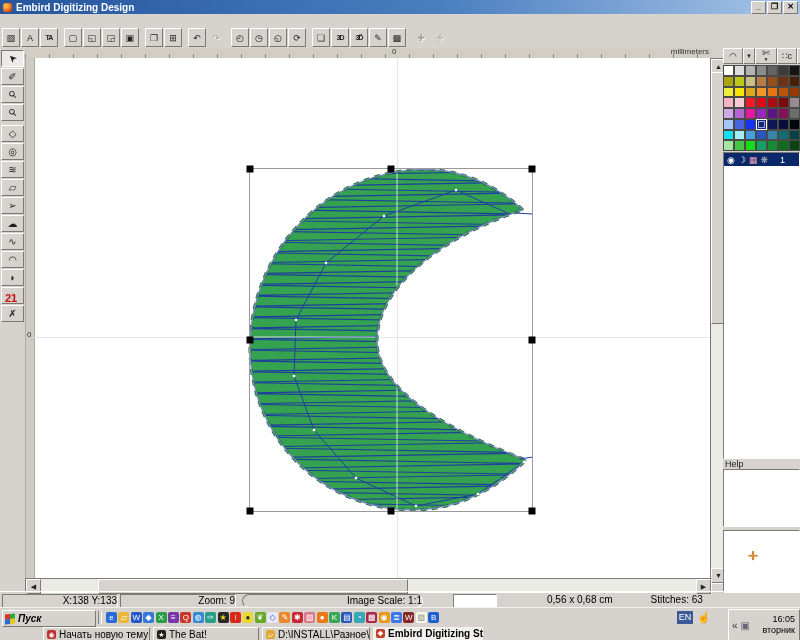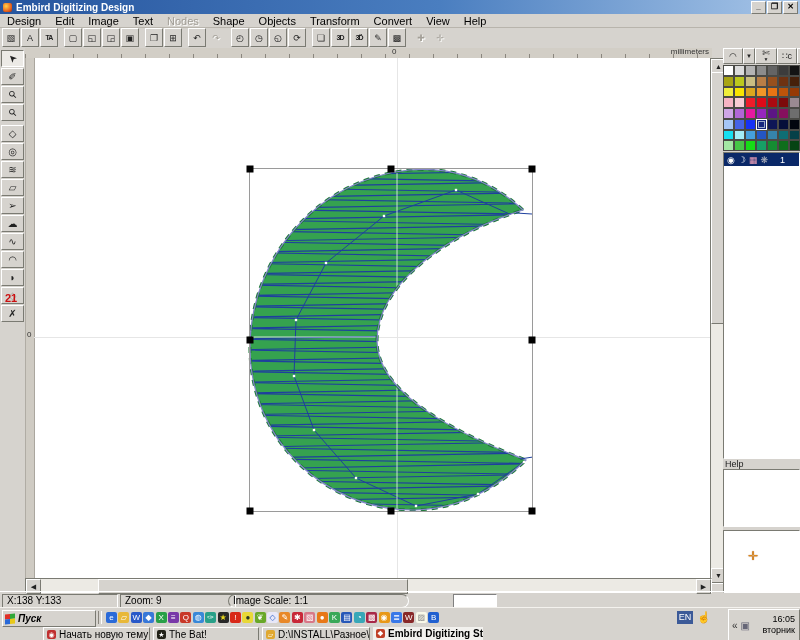--- a/index.html
+++ b/index.html
@@ -93,22 +93,22 @@
   #obj-row .olabel{margin-left:auto;margin-right:14px;}
   #parts-label{position:absolute;left:2px;top:411px;font-size:9px;color:#222;}
   #parts-panel{position:absolute;left:0;top:421px;width:75px;height:56px;background:#fff;}
   #preview-panel{position:absolute;left:0;top:482px;width:75px;height:61px;background:#fff;}
   #preview-marker{position:absolute;left:24px;top:18px;color:#e08818;font-size:12px;
     text-shadow:0 0 1px #804010;}
 
   
   #statusbar{position:absolute;left:0;top:591px;width:800px;height:16px;border-top:1px solid #fff;
     font-size:10px;color:#000;}
-  .sb-panel{position:absolute;top:2px;height:12px;line-height:12px;padding-left:4px;}
-  #sb1{left:2px;width:110px;}  #sb2{left:120px;width:110px;}  #sb3{left:228px;width:175px;border-radius:7px;}
+  .sb-panel{position:absolute;top:2px;height:12px;line-height:12px;padding-left:4px;text-align:right;}
+  #sb1{left:2px;width:110px;}  #sb2{left:120px;width:110px;}  #sb3{left:242px;width:175px;border-radius:7px;}
   #sb4{left:453px;width:38px;} 
   #sb5{left:497px;top:2px;position:absolute;height:12px;line-height:12px;display:flex;gap:38px;padding-left:50px;}
 
   
   #taskbar{position:absolute;left:0;top:607px;width:800px;height:33px;background:#d6d3ce;
     border-top:1px solid #f4f2ee;}
   #start-btn{position:absolute;left:2px;top:2px;width:92px;height:15px;display:flex;align-items:center;
     font-weight:bold;font-size:10px;font-style:italic;}
   .flag{width:10px;height:10px;margin:0 3px 0 2px;display:grid;grid-template-columns:5px 5px;
     grid-template-rows:5px 5px;transform:skewY(-5deg);}
@@ -141,33 +141,20 @@
   <div id="titlebar">
     <span id="app-icon"></span>
     <span id="title-text">Embird Digitizing Design</span>
     <span id="win-btns">
         <span class="win-btn raised">_</span>
         <span class="win-btn raised">❐</span>
         <span class="win-btn raised">✕</span>
       </span>
   </div>
 
-  <div id="menubar">
-      <span class="menu-item">Design</span>
-      <span class="menu-item">Edit</span>
-      <span class="menu-item">Image</span>
-      <span class="menu-item">Text</span>
-      <span class="menu-item disabled">Nodes</span>
-      <span class="menu-item">Shape</span>
-      <span class="menu-item">Objects</span>
-      <span class="menu-item">Transform</span>
-      <span class="menu-item">Convert</span>
-      <span class="menu-item">View</span>
-      <span class="menu-item">Help</span>
-    </div>
 
   <div id="toolbar">
       <span class="tb-btn raised">
         <span>▧</span>
       </span>
       <span class="tb-btn raised">
         <span>A</span>
       </span>
       <span class="tb-btn raised">
         <span class="g2">TA</span>
@@ -442,20 +429,24 @@
     <div id="preview-panel" class="sunken">
       <span id="preview-marker">✛</span>
     </div>
   </div>
 
   <div id="statusbar">
     <span id="sb1" class="sb-panel sunken">X:138  Y:133</span>
     <span id="sb2" class="sb-panel sunken">Zoom: 9</span>
     <span id="sb3" class="sb-panel sunken">Image Scale: 1:1</span>
     <span id="sb4" class="sb-panel sunken2"></span>
+    <span id="sb5">
+      <span>0,56 x 0,68 cm</span>
+      <span>Stitches: 63</span>
+    </span>
   </div>
 
   <div id="taskbar">
     <div id="start-btn" class="raised">
       <span class="flag">
           <i style="background: rgb(224, 48, 40);"></i>
           <i style="background: rgb(48, 168, 56);"></i>
           <i style="background: rgb(40, 104, 216);"></i>
           <i style="background: rgb(232, 200, 24);"></i>
         </span>

